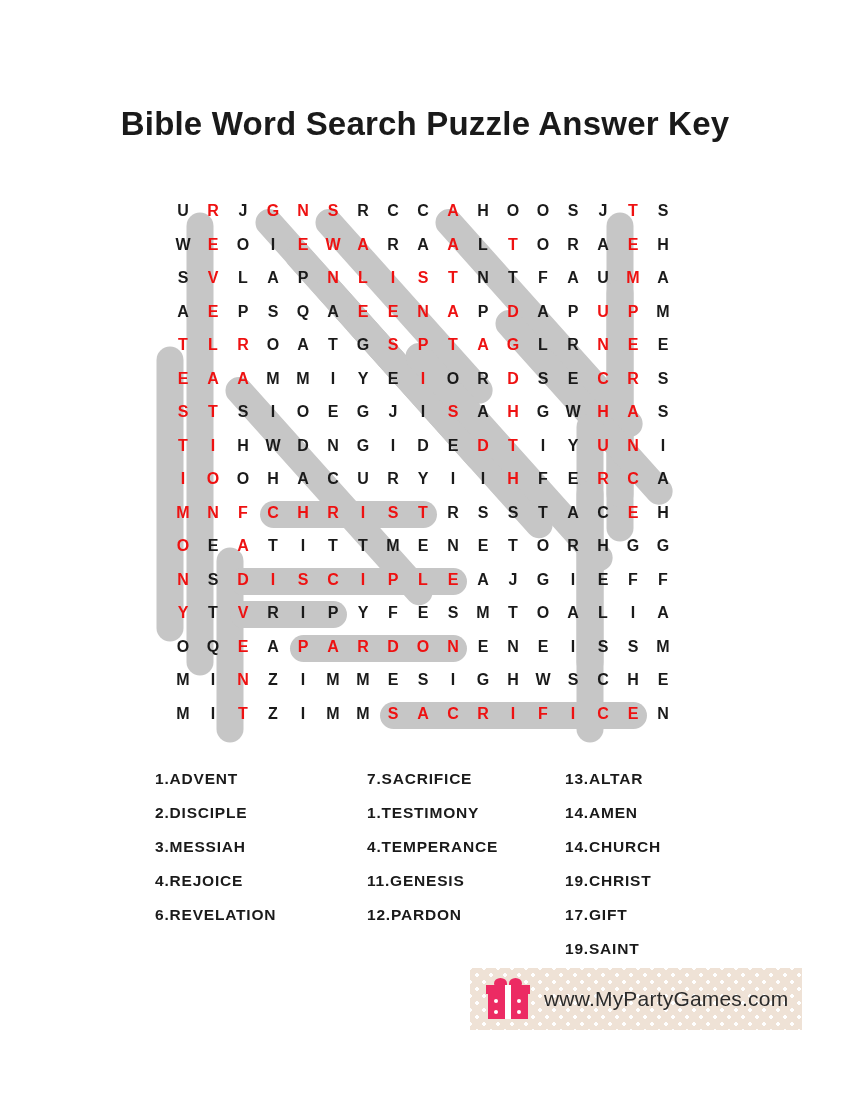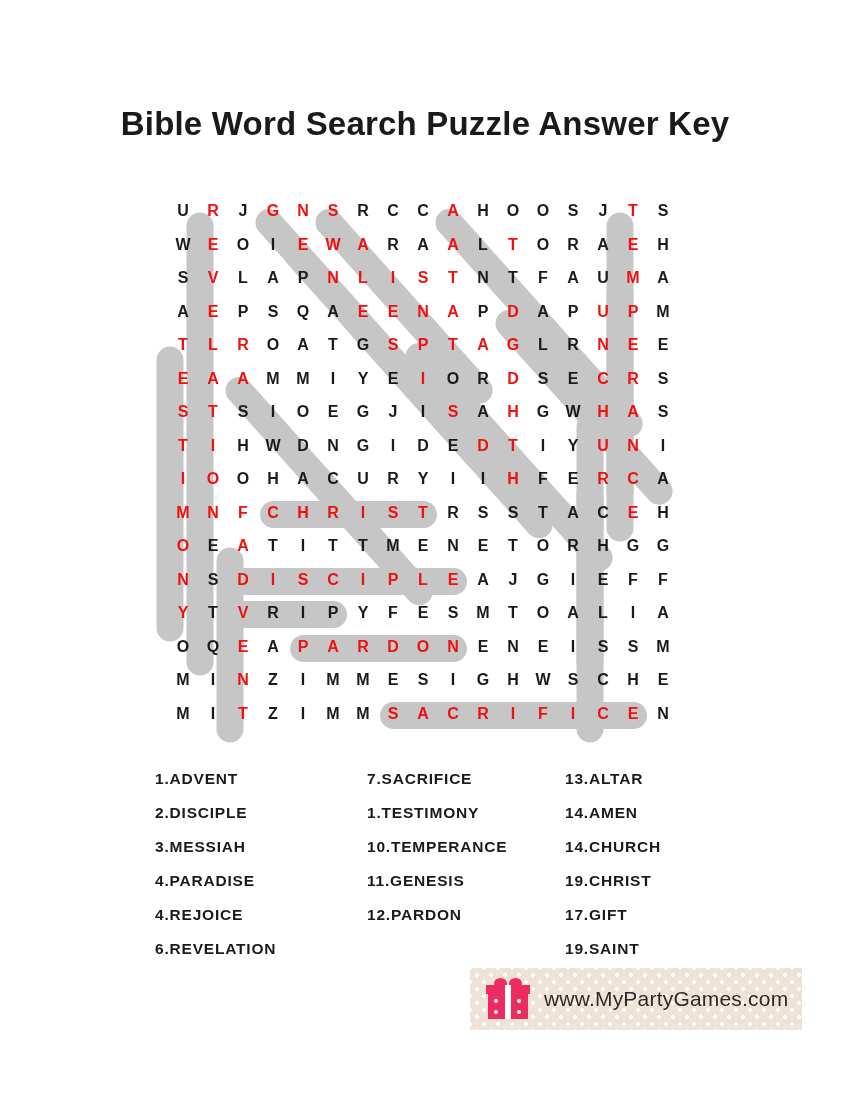--- a/index.html
+++ b/index.html
@@ -465,28 +465,27 @@
         <div class="cell hit" style="left: 450px; top: 502.5px;">E</div>
         <div class="cell" style="left: 480px; top: 502.5px;">N</div>
       </div>
   </div>
 
   <div id="wordlist">
     <div class="wl-col c1">
       <div class="wl-item">1.ADVENT</div>
       <div class="wl-item">2.DISCIPLE</div>
       <div class="wl-item">3.MESSIAH</div>
-      <div class="wl-item">4.PARADISE</div>
       <div class="wl-item">4.REJOICE</div>
       <div class="wl-item">6.REVELATION</div>
     </div>
     <div class="wl-col c2">
       <div class="wl-item">7.SACRIFICE</div>
       <div class="wl-item">1.TESTIMONY</div>
-      <div class="wl-item">10.TEMPERANCE</div>
+      <div class="wl-item">4.TEMPERANCE</div>
       <div class="wl-item">11.GENESIS</div>
       <div class="wl-item">12.PARDON</div>
     </div>
     <div class="wl-col c3">
       <div class="wl-item">13.ALTAR</div>
       <div class="wl-item">14.AMEN</div>
       <div class="wl-item">14.CHURCH</div>
       <div class="wl-item">19.CHRIST</div>
       <div class="wl-item">17.GIFT</div>
       <div class="wl-item">19.SAINT</div>

